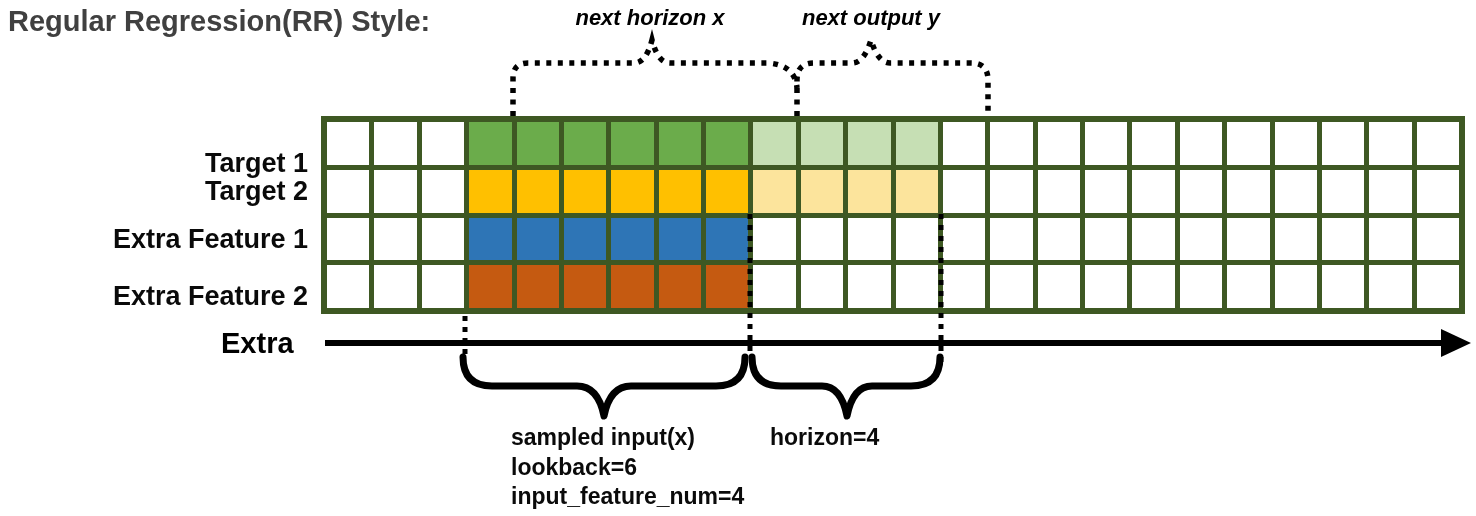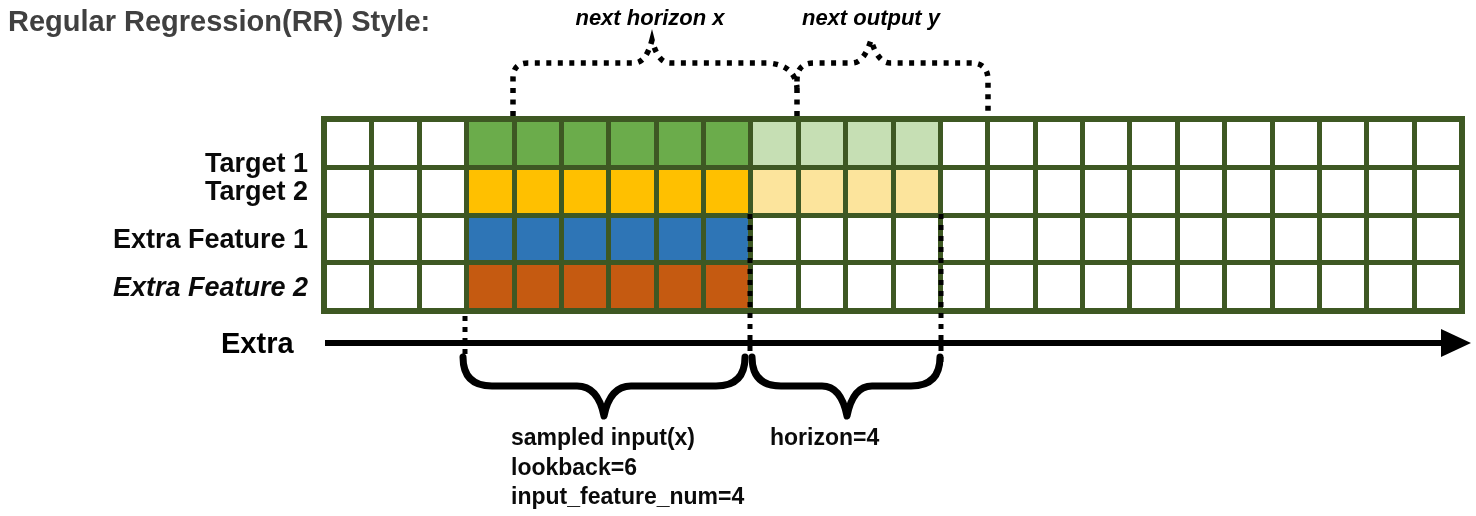--- a/index.html
+++ b/index.html
@@ -45,21 +45,21 @@
 
   <div class="title">Regular Regression(RR) Style:</div>
 
   <div class="ns-label nsx">next horizon x</div>
   <div class="ns-label nsy">next output y</div>
 
   <div id="row-labels">
       <div class="row-label" style="top: 126.4px; margin-top: 20px;">Target 1</div>
       <div class="row-label" style="top: 174.15px;">Target 2</div>
       <div class="row-label" style="top: 221.9px;">Extra Feature 1</div>
-      <div class="row-label" style="top: 270px; font-style: italic;">Extra Feature 2</div>
+      <div class="row-label" style="top: 279px;">Extra Feature 2</div>
     </div>
 
   <div id="grid" style="background: rgb(62, 88, 35); grid-template-columns: repeat(24, 1fr); grid-template-rows: repeat(4, 1fr);">
       <div class="cell" style="background: rgb(255, 255, 255);"></div>
       <div class="cell" style="background: rgb(255, 255, 255);"></div>
       <div class="cell" style="background: rgb(255, 255, 255);"></div>
       <div class="cell" style="background: rgb(107, 172, 75);"></div>
       <div class="cell" style="background: rgb(107, 172, 75);"></div>
       <div class="cell" style="background: rgb(107, 172, 75);"></div>
       <div class="cell" style="background: rgb(107, 172, 75);"></div>

